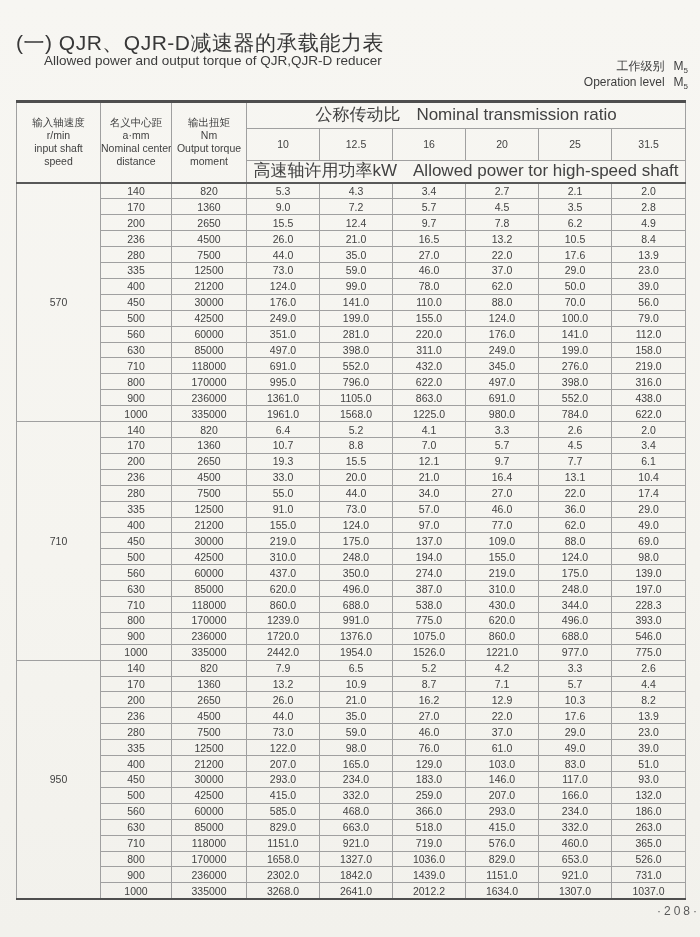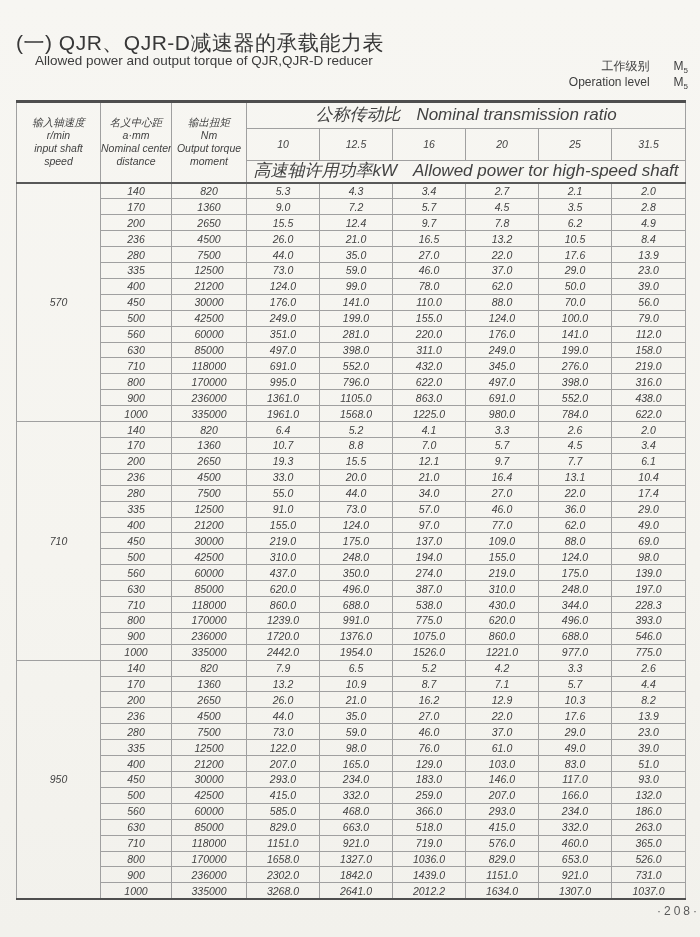--- a/index.html
+++ b/index.html
@@ -2,30 +2,30 @@
 <html><head>
 <meta charset="utf-8">
 <style>
   html,body{margin:0;padding:0}
   body{
     width:700px;height:937px;position:relative;overflow:hidden;
     background:linear-gradient(180deg,#f7f6f2 0%,#f5f4ef 60%,#f2f1ec 100%);
     font-family:"Liberation Sans","DejaVu Sans",sans-serif;color:#3c3c3c;
   }
   .title-zh{position:absolute;left:16px;top:29px;font-size:21px;letter-spacing:.5px;color:#383838;white-space:nowrap}
-  .title-en{position:absolute;left:35px;top:53px;font-size:13.5px;color:#3c3c3c;white-space:nowrap}
+  .title-en{position:absolute;left:44px;top:53px;font-size:13.5px;color:#3c3c3c;white-space:nowrap}
   .level-box{position:absolute;right:12px;top:58px;text-align:right;font-size:12px;line-height:16px;color:#3e3e3e}
   .level-box sub{font-size:8px;line-height:0}
-  .level-box .grade{margin-left:24px}
+  .level-box .grade{margin-left:9px}
 
   table.data-table{
     position:absolute;left:16px;top:100px;width:670px;table-layout:fixed;
     border-collapse:collapse;
     border-top:3px solid #4e4e4e;border-bottom:2px solid #4e4e4e;
-    border-left:1px solid #8f8f8f;border-right:1px solid #8f8f8f;font-style:italic;
+    border-left:1px solid #8f8f8f;border-right:1px solid #8f8f8f;
   }
   .data-table th,.data-table td{
     border:1px solid #a0a0a0;padding:0;text-align:center;vertical-align:middle;
     font-weight:normal;color:#424242;overflow:hidden;white-space:nowrap;
   }
   thead{border-bottom:2px solid #585858}
   thead th{font-size:10.5px;line-height:13px;color:#3b3b3b}
   tr.head-main{height:27px}
   tr.ratio-row{height:32px}
   tr.power-row{height:22px}

